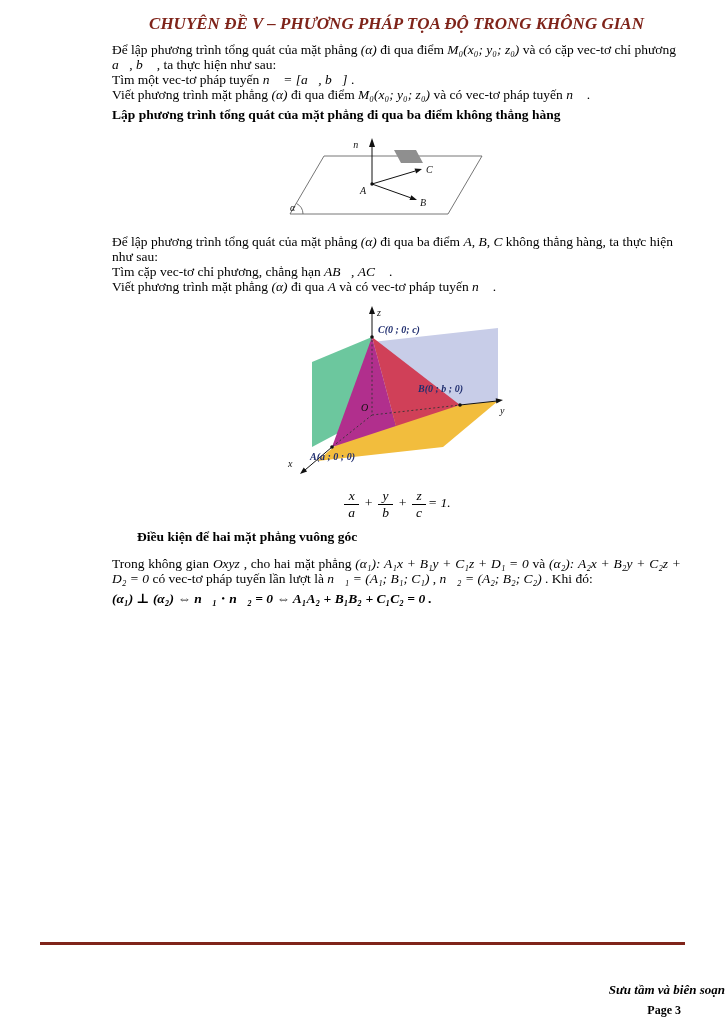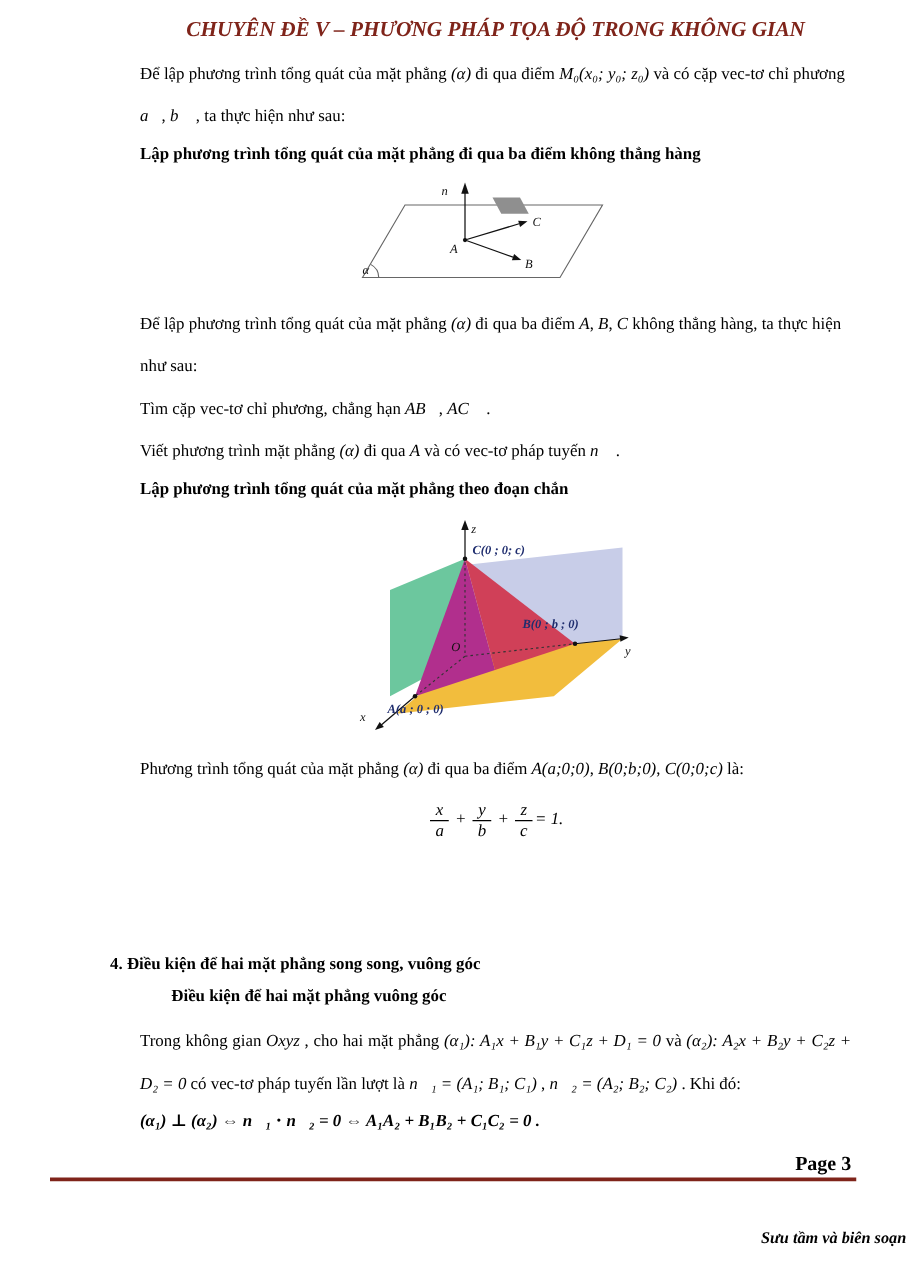--- a/index.html
+++ b/index.html
@@ -10,55 +10,57 @@
     background: #ffffff; color: #000;
     font-family: "Liberation Serif", "DejaVu Serif", serif;
     font-size: 13.5px;
   }
   .doc-title {
     margin: 14px 44px 8px 112px;
     text-align: center; font-weight: bold; font-style: italic;
     color: var(--accent); font-size: 17px; line-height: 20px;
   }
   .main { margin: 0 44px 0 112px; }
-  p.para { margin: 0; line-height: 34px; }
+  p.para { margin: 0; line-height: 15px; }
   .m { font-style: italic; }
   .bh { font-weight: bold; margin: 0; line-height: 26px; }
   .outdent { margin-left: -24px; }
   .sec4-gap { margin-top: 86px; }
   .sub-gap { margin-bottom: 6px; margin-left: 25px; }
   .just { text-align: justify; }
   .fig { text-align: center; margin: 8px 0 10px; line-height: 0; }
   .equation { text-align: center; margin: 8px 0 4px; line-height: normal; }
   .frac { display: inline-block; vertical-align: middle; text-align: center; margin: 0 2px; }
   .frac .num { display: block; border-bottom: 1px solid #000; padding: 0 4px; line-height: 1.15; }
   .frac .den { display: block; padding: 0 4px; line-height: 1.15; }
   .op { margin: 0 3px; font-style: italic; }
   .equation2 { text-align: left; line-height: 26px; font-weight: bold; }
   .flabel { font-family: "Liberation Serif", "DejaVu Serif", serif; font-style: italic; font-size: 10px; fill: #111; }
   .fcoord { font-family: "Liberation Serif", "DejaVu Serif", serif; font-style: italic; font-weight: bold; font-size: 10px; }
   .footer-rule {
     position: absolute; left: 40px; right: 40px; top: 942px; height: 3px;
     border-top: 2.5px solid var(--accent); border-bottom: 1px solid var(--accent);
   }
-  .footer-page { position: absolute; right: 44px; top: 923px; font-weight: bold; font-size: 16px; }
+  .footer-page { position: absolute; right: 44px; top: 1003px; font-weight: bold; font-size: 12px; }
   .footer-credit { position: absolute; left: 0; right: 0; top: 982px; text-align: right; font-weight: bold; font-style: italic; font-size: 13px; }
 </style>
 </head>
 <body>
 
 <div class="page">
 
   <div class="doc-title">CHUYÊN ĐỀ V – PHƯƠNG PHÁP TỌA ĐỘ TRONG KHÔNG GIAN</div>
 
   <div class="main">
 
     <p class="para"><span>Để lập phương trình tổng quát của mặt phẳng </span><span class="m">(α)</span><span> đi qua điểm </span><span class="m">M₀(x₀; y₀; z₀)</span><span> và có cặp vec-tơ chỉ phương </span><span class="m">a⃗</span><span>, </span><span class="m">b⃗</span><span> , ta thực hiện như sau:</span></p>
 
+    <p class="para"><span>Tìm một vec-tơ pháp tuyến </span><span class="m">n⃗ = [a⃗, b⃗]</span><span> .</span></p>
 
+    <p class="para"><span>Viết phương trình mặt phẳng </span><span class="m">(α)</span><span> đi qua điểm </span><span class="m">M₀(x₀; y₀; z₀)</span><span> và có vec-tơ pháp tuyến </span><span class="m">n⃗</span><span> .</span></p>
 
     <p class="bh">Lập phương trình tổng quát của mặt phẳng đi qua ba điểm không thẳng hàng</p>
 
     <div class="fig">
       <svg width="230" height="88" viewBox="0 0 230 88">
         <polygon points="8,78 42,20 200,20 166,78" fill="none" stroke="#666" stroke-width="0.9"></polygon>
         <polygon points="112,14 134,14 141,27 119,27" fill="#8f8f8f"></polygon>
         <path d="M 21,78 A 12 12 0 0 0 14.5,67.5" fill="none" stroke="#666" stroke-width="0.9"></path>
         <text x="8" y="75" class="flabel">α</text>
         <g>
@@ -81,21 +83,20 @@
       </svg>
     </div>
 
     <p class="para"><span>Để lập phương trình tổng quát của mặt phẳng </span><span class="m">(α)</span><span> đi qua ba điểm </span><span class="m">A</span><span>, </span><span class="m">B</span><span>, </span><span class="m">C</span><span> không thẳng hàng, ta thực hiện như sau:</span></p>
 
     <p class="para"><span>Tìm cặp vec-tơ chỉ phương, chẳng hạn </span><span class="m">AB⃗</span><span>, </span><span class="m">AC⃗</span><span> .</span></p>
 
 
     <p class="para"><span>Viết phương trình mặt phẳng </span><span class="m">(α)</span><span> đi qua </span><span class="m">A</span><span> và có vec-tơ pháp tuyến </span><span class="m">n⃗</span><span> .</span></p>
 
-    <p class="bh">Lập phương trình tổng quát của mặt phẳng theo đoạn chắn</p>
 
     <div class="fig">
       <svg width="230" height="176" viewBox="0 0 230 176">
         <polygon points="90,40 216,26 216,99 90,113" fill="#c8cde8"></polygon>
         <polygon points="90,35 30,60 30,145 90,113" fill="#6cc79e"></polygon>
         <polygon points="90,113 216,99 161,145 35,159" fill="#f2bd3d"></polygon>
         <polygon points="90,35 50,145 114,124" fill="#b12f8d"></polygon>
         <polygon points="90,35 114,124 178,103" fill="#d04058"></polygon>
         <g>
           <line x1="90" y1="35" x2="90" y2="10" stroke="#111" stroke-width="1"></line>
@@ -118,27 +119,25 @@
         <text x="95" y="14" class="flabel">z</text>
         <text x="218" y="112" class="flabel">y</text>
         <text x="6" y="165" class="flabel">x</text>
         <text x="79" y="109" class="flabel">O</text>
         <text x="96" y="31" class="fcoord" fill="#1f2d6e">C(0 ; 0; c)</text>
         <text x="136" y="90" class="fcoord" fill="#1f2d6e">B(0 ; b ; 0)</text>
         <text x="28" y="158" class="fcoord" fill="#1f2d6e">A(a ; 0 ; 0)</text>
       </svg>
     </div>
 
-    <p class="para"><span>Phương trình tổng quát của mặt phẳng </span><span class="m">(α)</span><span> đi qua ba điểm </span><span class="m">A(a;0;0)</span><span>, </span><span class="m">B(0;b;0)</span><span>, </span><span class="m">C(0;0;c)</span><span> là:</span></p>
 
     <div class="equation">
       <span class="frac"><span class="num m">x</span><span class="den m">a</span></span><span class="op">+</span><span class="frac"><span class="num m">y</span><span class="den m">b</span></span><span class="op">+</span><span class="frac"><span class="num m">z</span><span class="den m">c</span></span><span class="m">= 1.</span>
     </div>
 
-    <div class="bh outdent sec4-gap">4. Điều kiện để hai mặt phẳng song song, vuông góc</div>
     <div class="bh sub-gap">Điều kiện để hai mặt phẳng vuông góc</div>
 
     <p class="para just"><span>Trong không gian </span><span class="m">Oxyz</span><span> , cho hai mặt phẳng </span><span class="m">(α₁): A₁x + B₁y + C₁z + D₁ = 0</span><span> và </span><span class="m">(α₂): A₂x + B₂y + C₂z + D₂ = 0</span><span> có vec-tơ pháp tuyến lần lượt là </span><span class="m">n⃗₁ = (A₁; B₁; C₁)</span><span> , </span><span class="m">n⃗₂ = (A₂; B₂; C₂)</span><span> . Khi đó:</span></p>
 
     <div class="equation2 m">(α₁) ⊥ (α₂) ⇔ n⃗₁ ⋅ n⃗₂ = 0 ⇔ A₁A₂ + B₁B₂ + C₁C₂ = 0 .</div>
 
   </div>
 
   <div class="footer-rule"></div>
   <div class="footer-page">Page 3</div>

